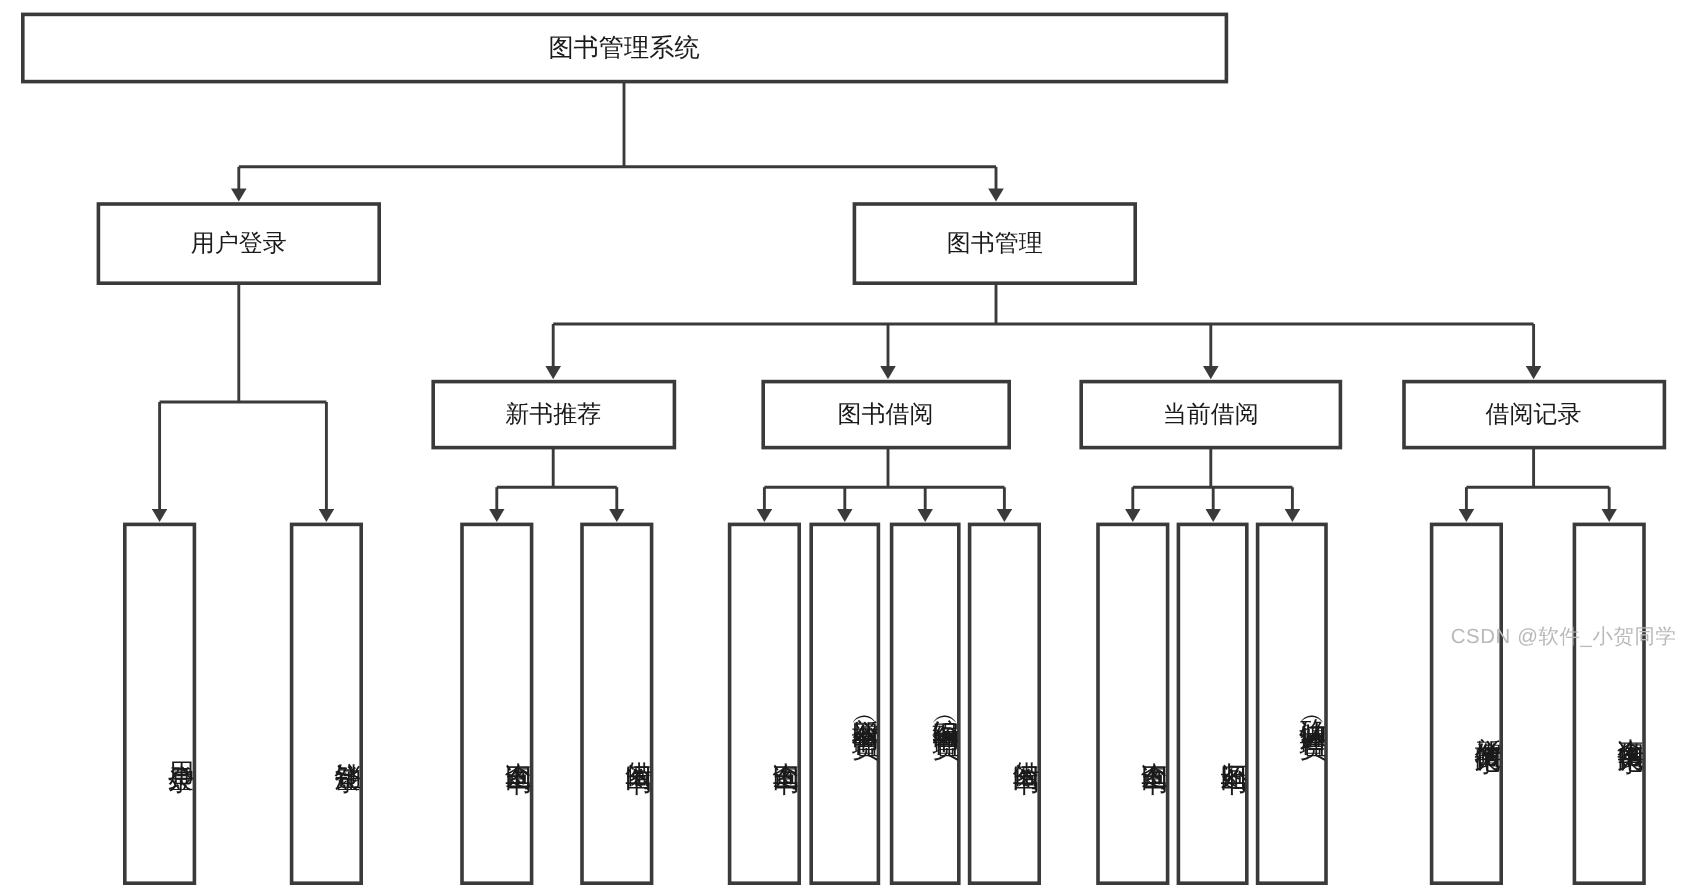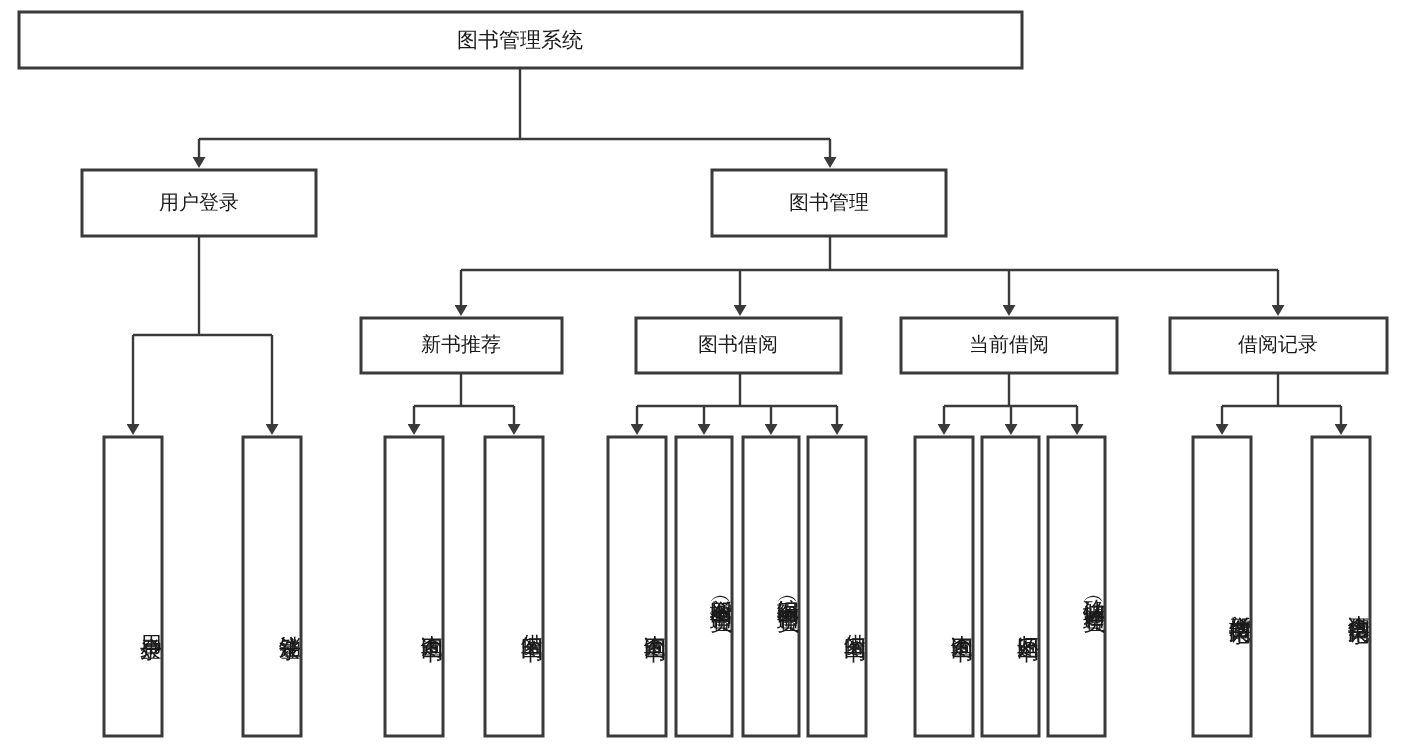--- a/index.html
+++ b/index.html
@@ -186,14 +186,15 @@
   <div class="leaf-label" style="left:743px; top:443px; width:56px; height:293px;">编辑图书（管理员）</div>
   <div class="leaf-label" style="left:808px; top:505px; width:58px; height:231px;">借阅图书</div>
 
   <div class="leaf-label" style="left:915px; top:505px; width:58px; height:231px;">查询图书</div>
   <div class="leaf-label" style="left:982px; top:505px; width:57px; height:231px;">归还图书</div>
   <div class="leaf-label" style="left:1048px; top:443px; width:57px; height:293px;">确认归还（管理员）</div>
 
   <div class="leaf-label" style="left:1193px; top:470px; width:58px; height:266px;">新增借阅记录</div>
   <div class="leaf-label" style="left:1312px; top:470px; width:58px; height:266px;">查询借阅记录</div>
 
+  <div class="watermark">CSDN @软件_小贺同学</div>
 
 </div>
 
 </body></html>

